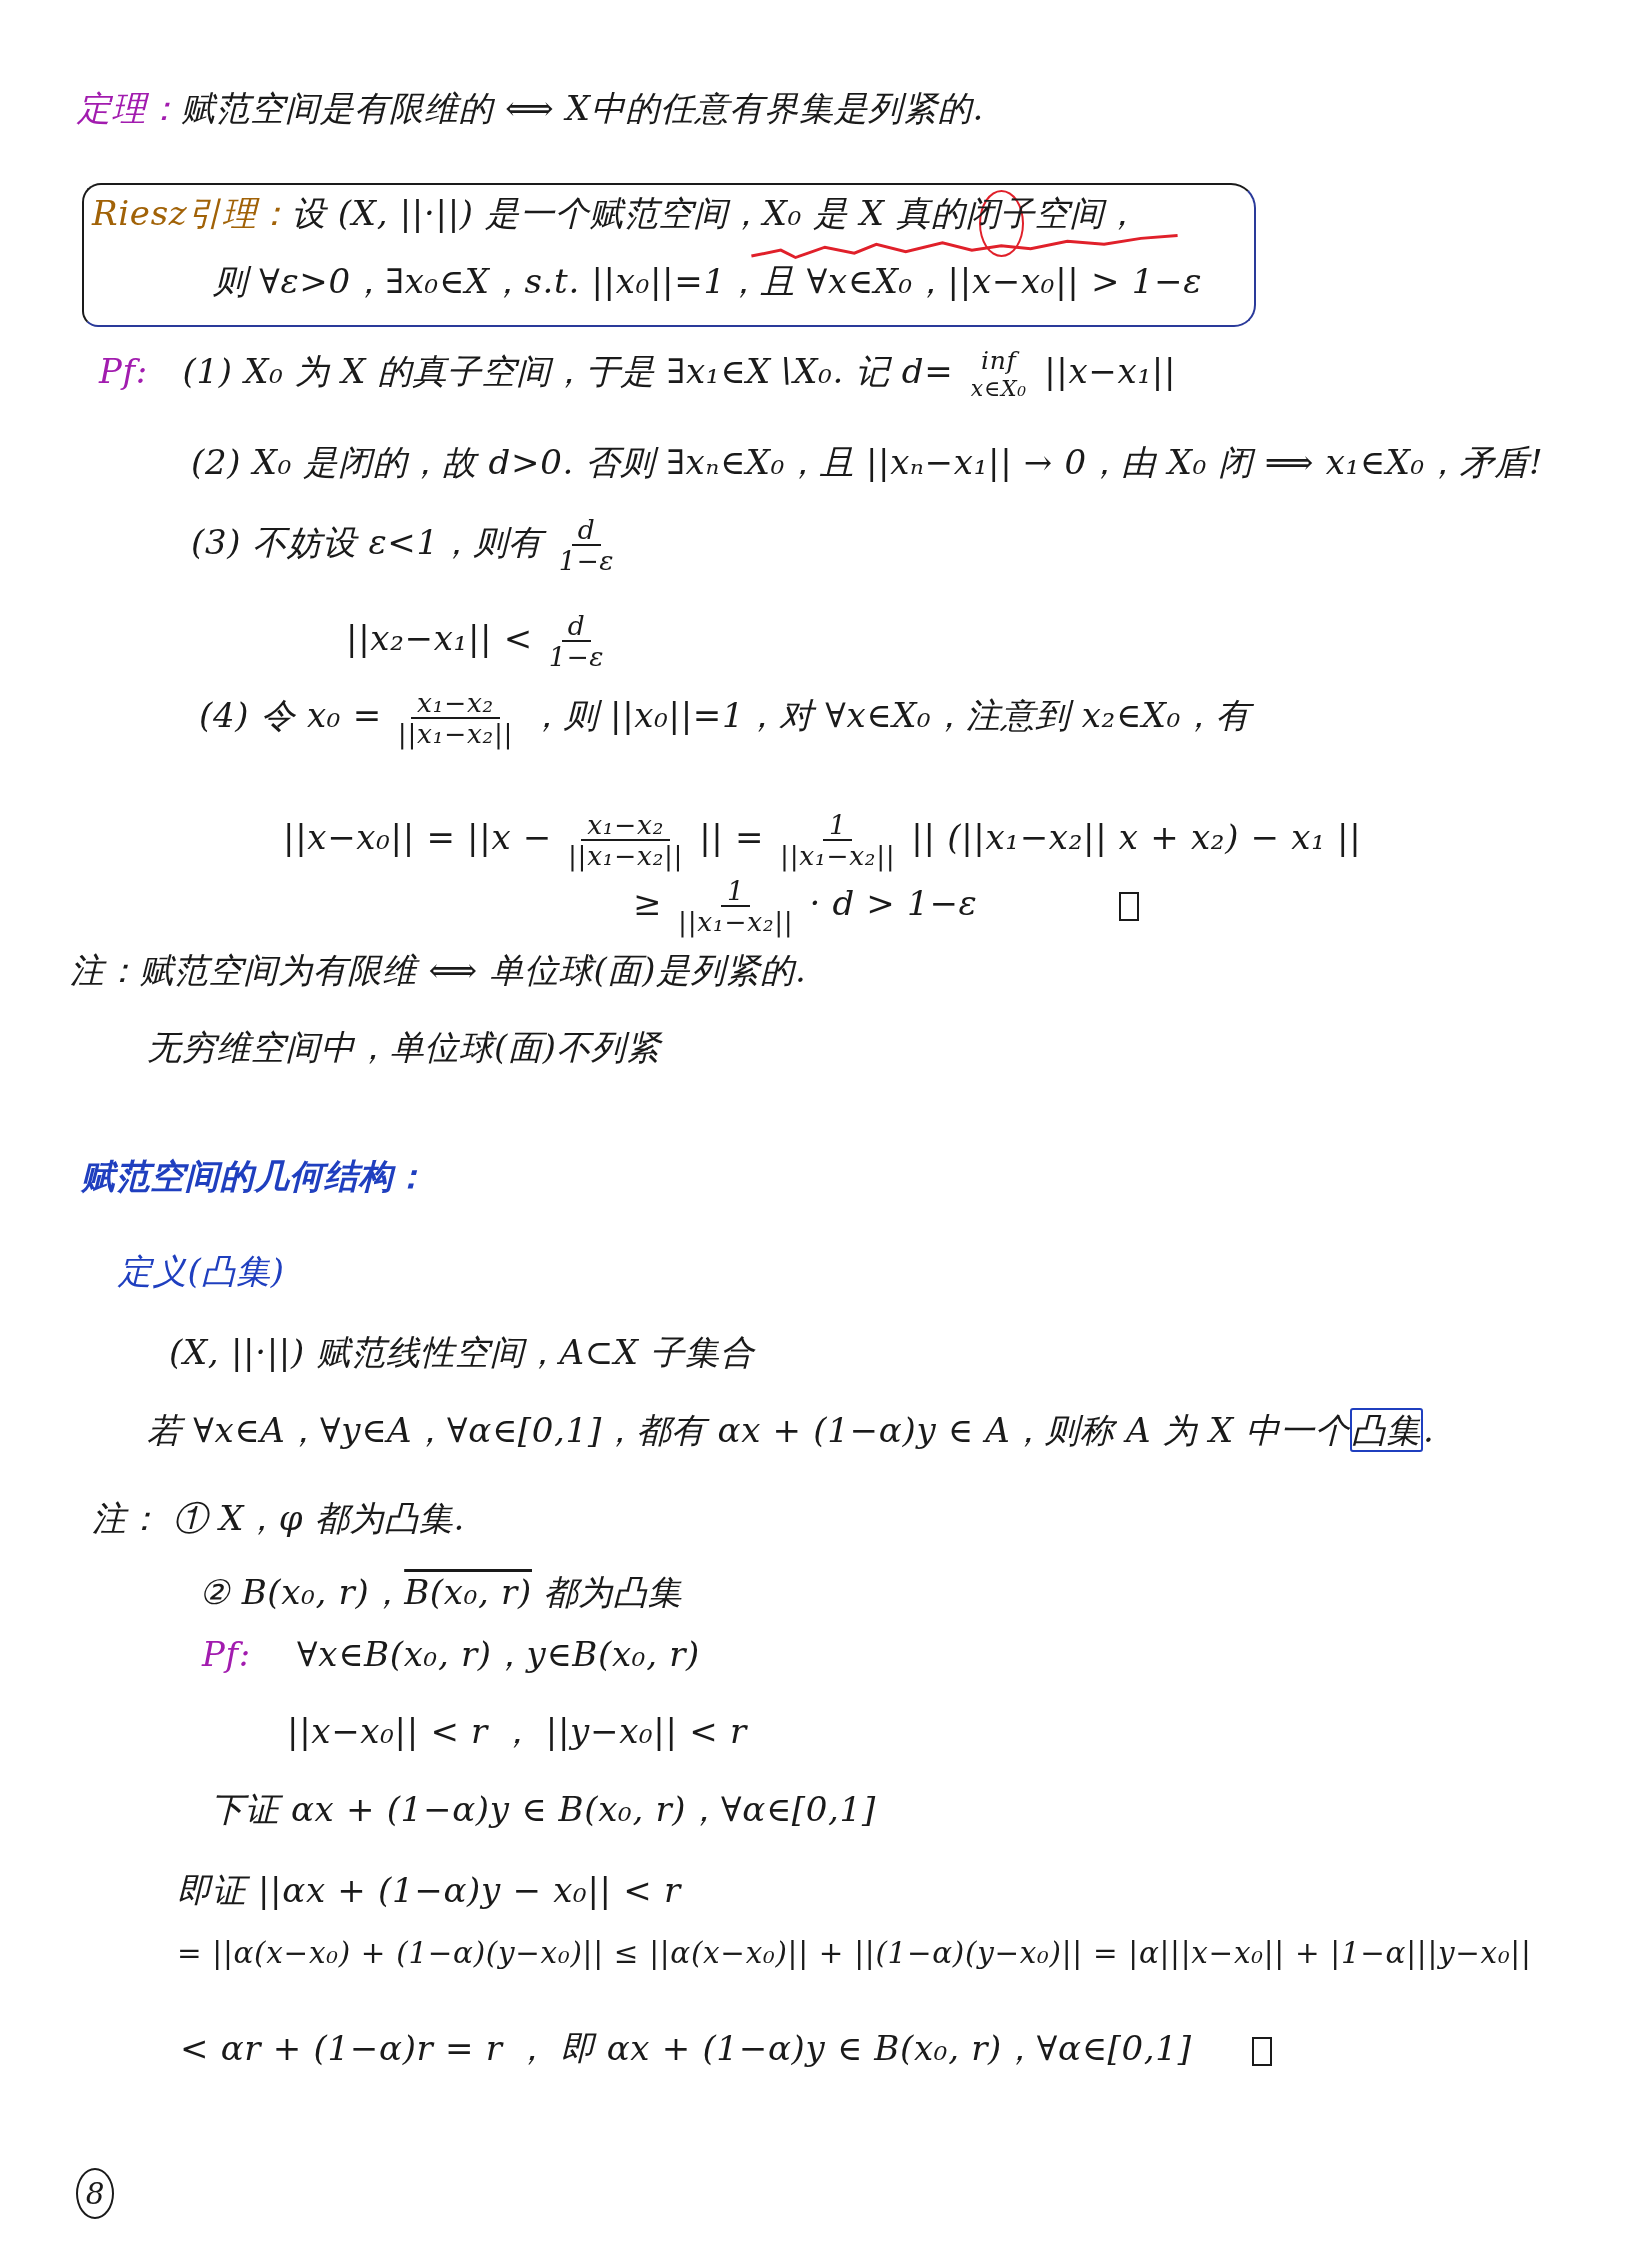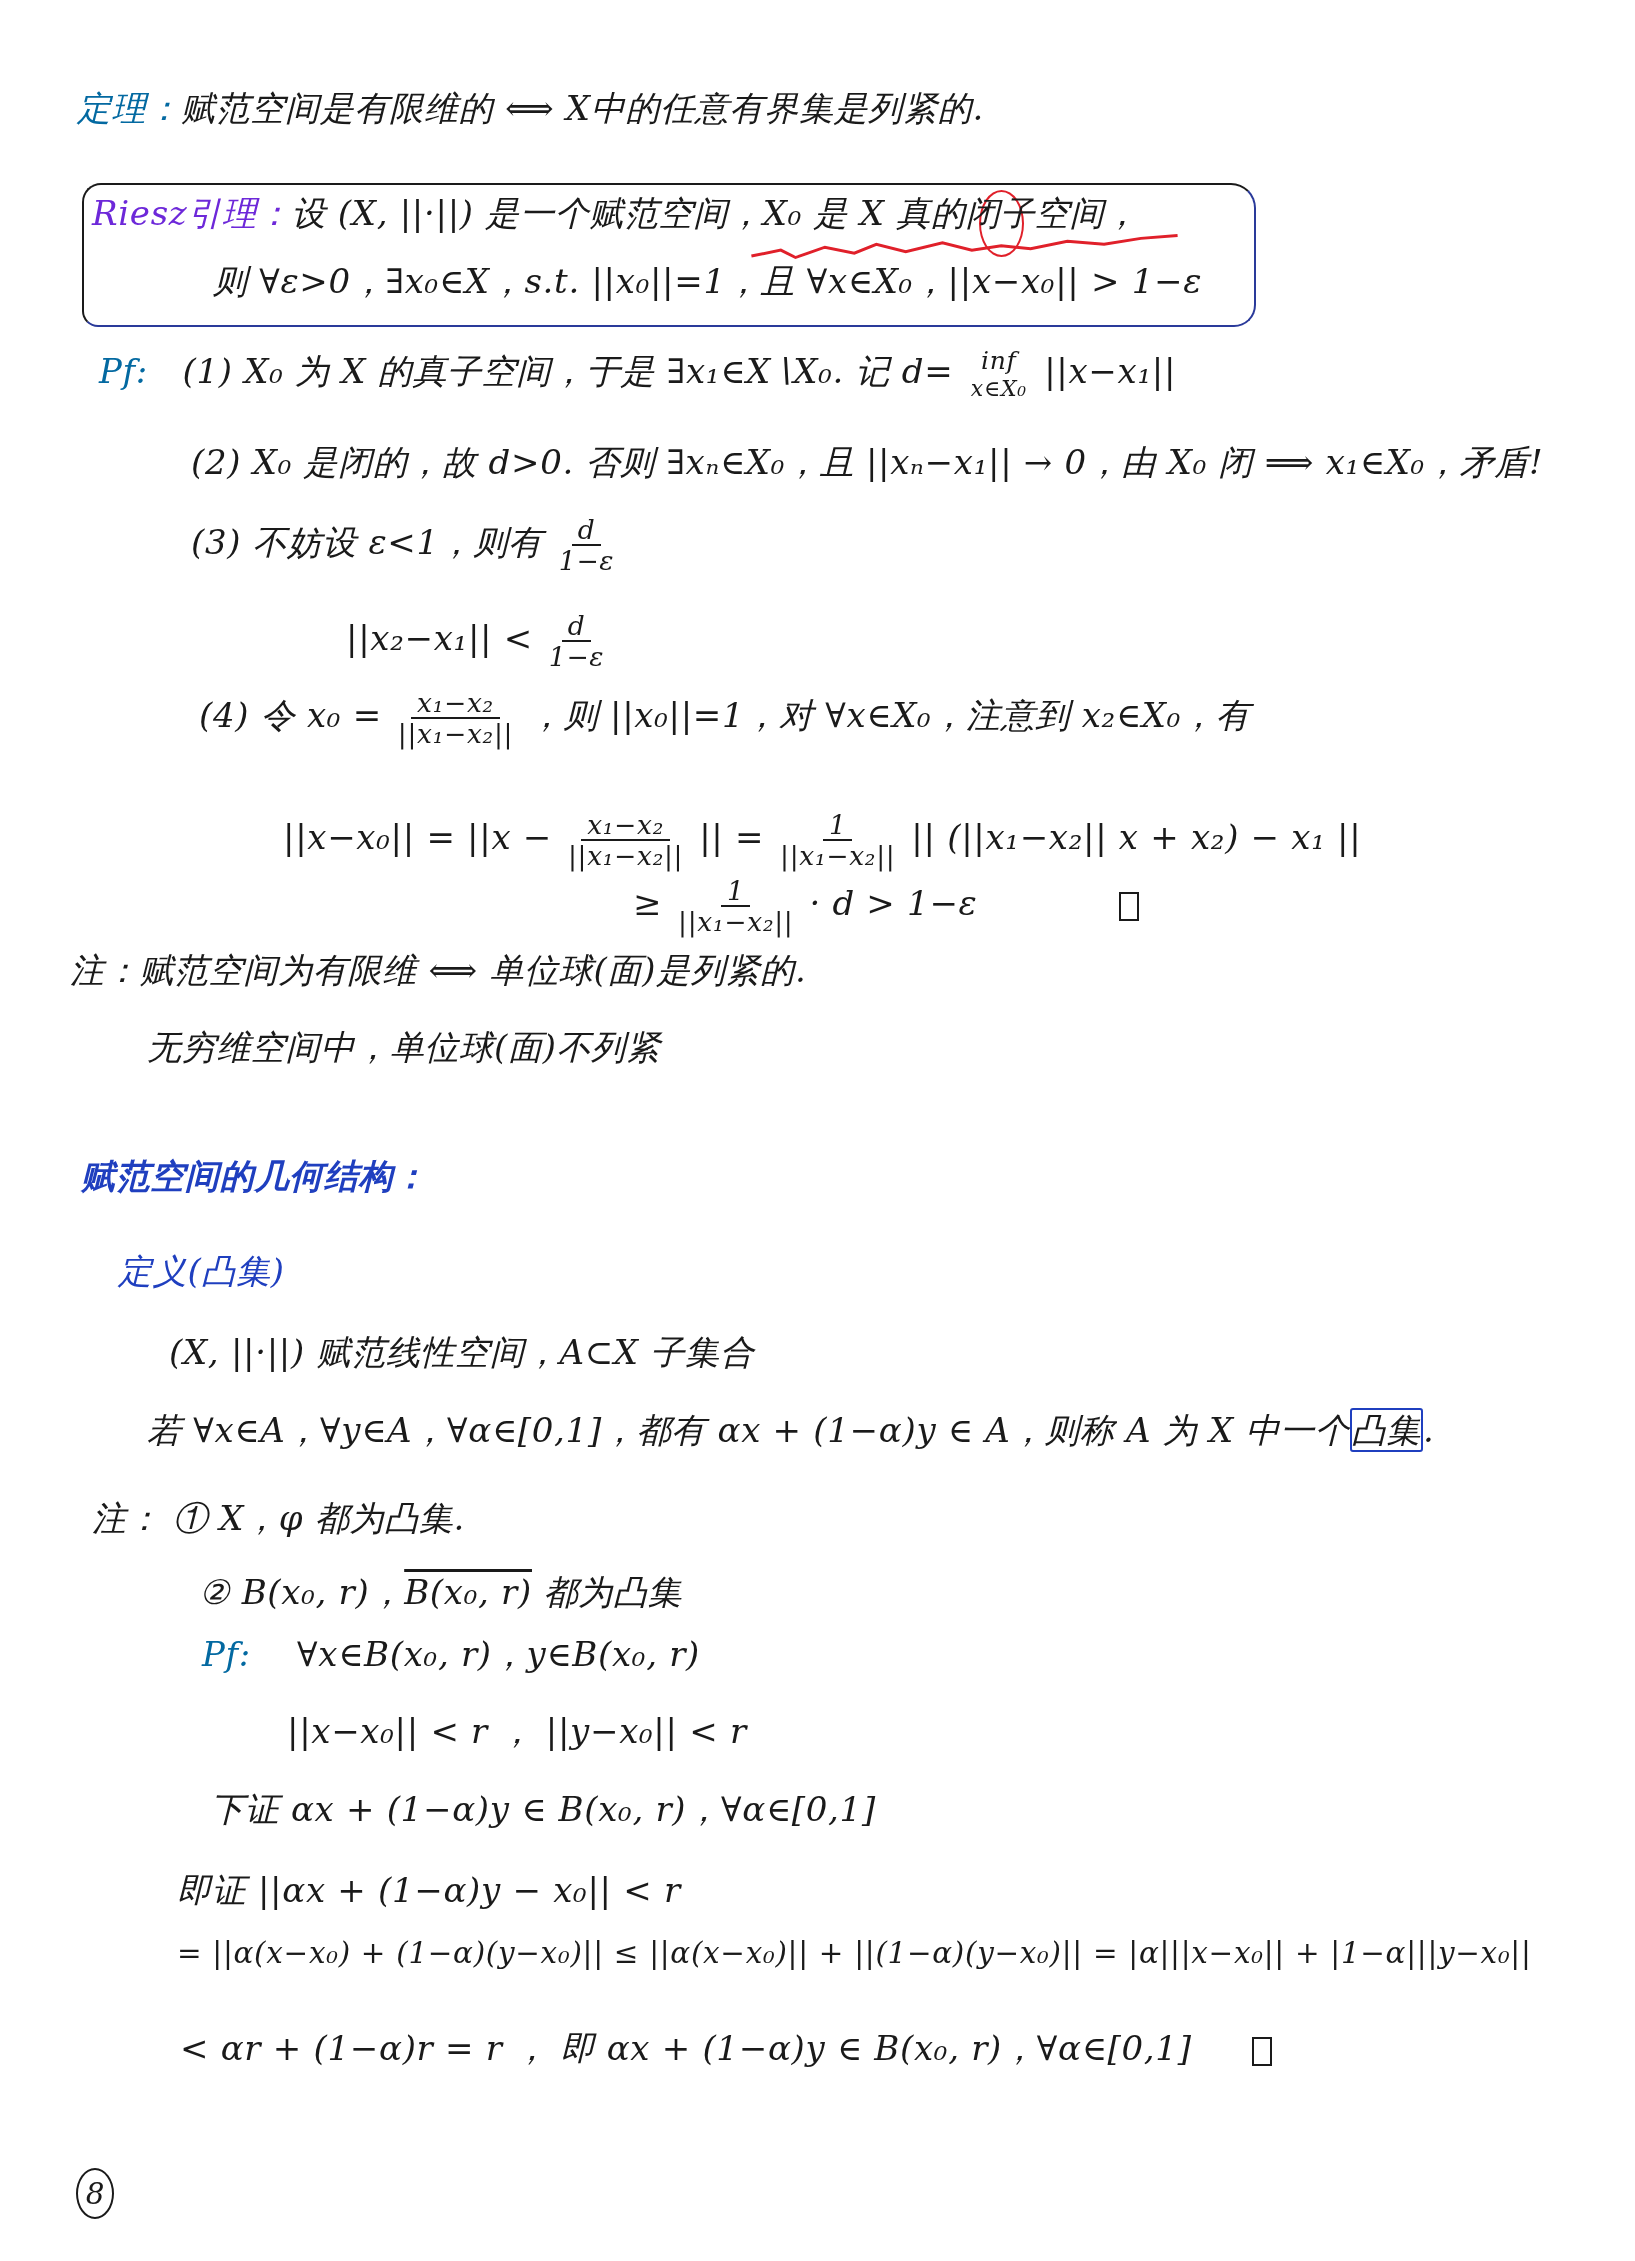--- a/index.html
+++ b/index.html
@@ -1,22 +1,22 @@
 <!DOCTYPE html>
 <html style="font-size:11.8px"><head>
 <meta charset="utf-8">
 <style>
   html, body { margin: 0; padding: 0; background: #ffffff; }
   body { width: 1636px; height: 2261px; position: relative; overflow: hidden;
          font-family: "DejaVu Serif", serif; color: #1a1a1a; }
   .line { position: absolute; white-space: nowrap; font-size: 34px; line-height: 1.2; }
   .hw { font-style: italic; letter-spacing: 0.7px; }
-  .red { color: #6d28d9; }
+  .red { color: #a16207; }
   .blue { color: #1f3fbf; }
-  .navy { color: #0369a1; }
+  .navy { color: #a21caf; }
   .box {
     position: absolute; left: 82px; top: 183px; width: 1170px; height: 140px;
     border: 2.9px solid #1a1a1a; border-right-color: #2a3a9a; border-bottom-color: #2a3a9a;
     border-radius: 19px 25px 22px 16px;
   }
   .squiggle { position: absolute; left: 751px; top: 234px; width: 427px; height: 29.4px; }
   .circle-mark { position: absolute; left: 979px; top: 190px; width: 41px; height: 63px;
     border: 2.2px solid #e0202a; border-radius: 50%; }
   .frac { display: inline-flex; flex-direction: column; align-items: center; vertical-align: middle;
           font-size: 26.5px; margin: 0 4.4px; }

